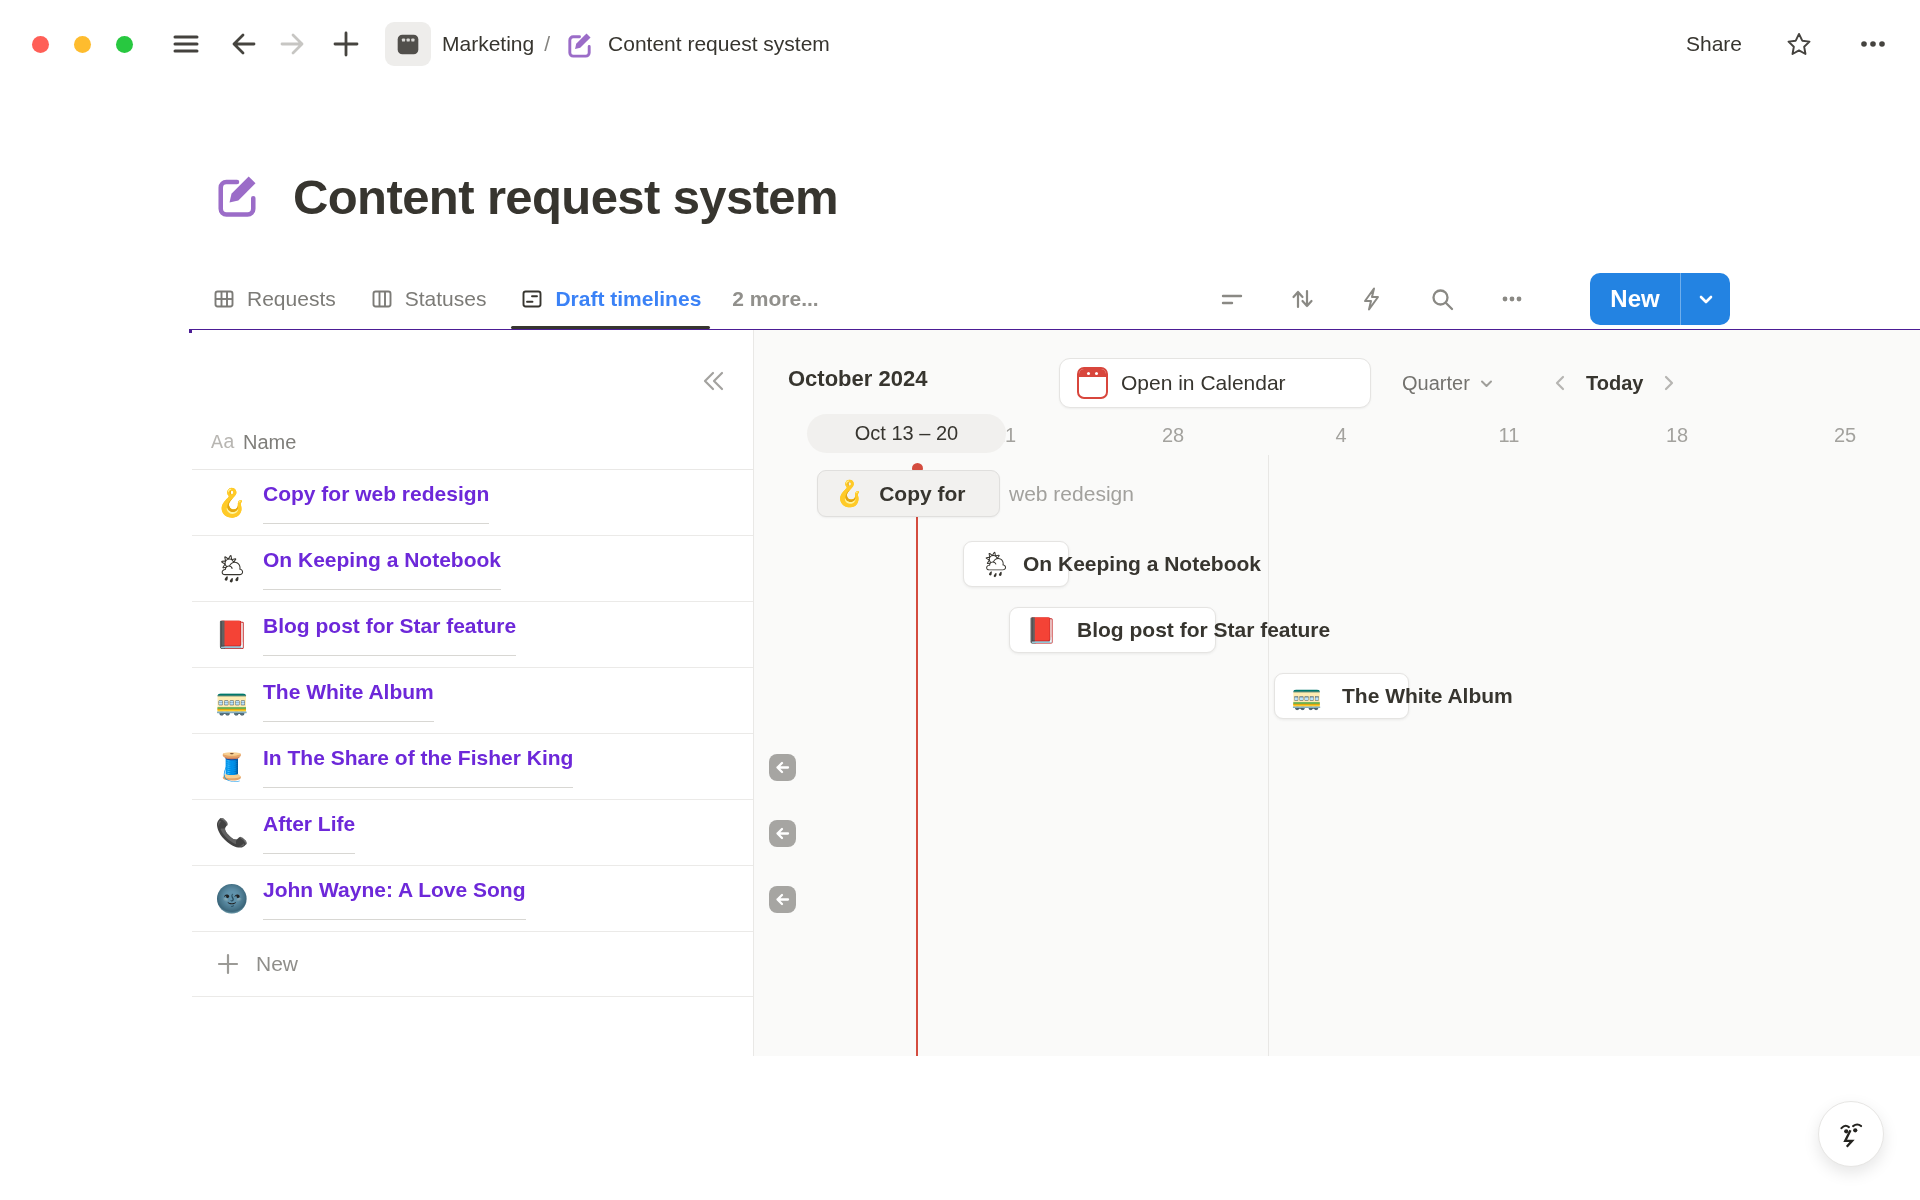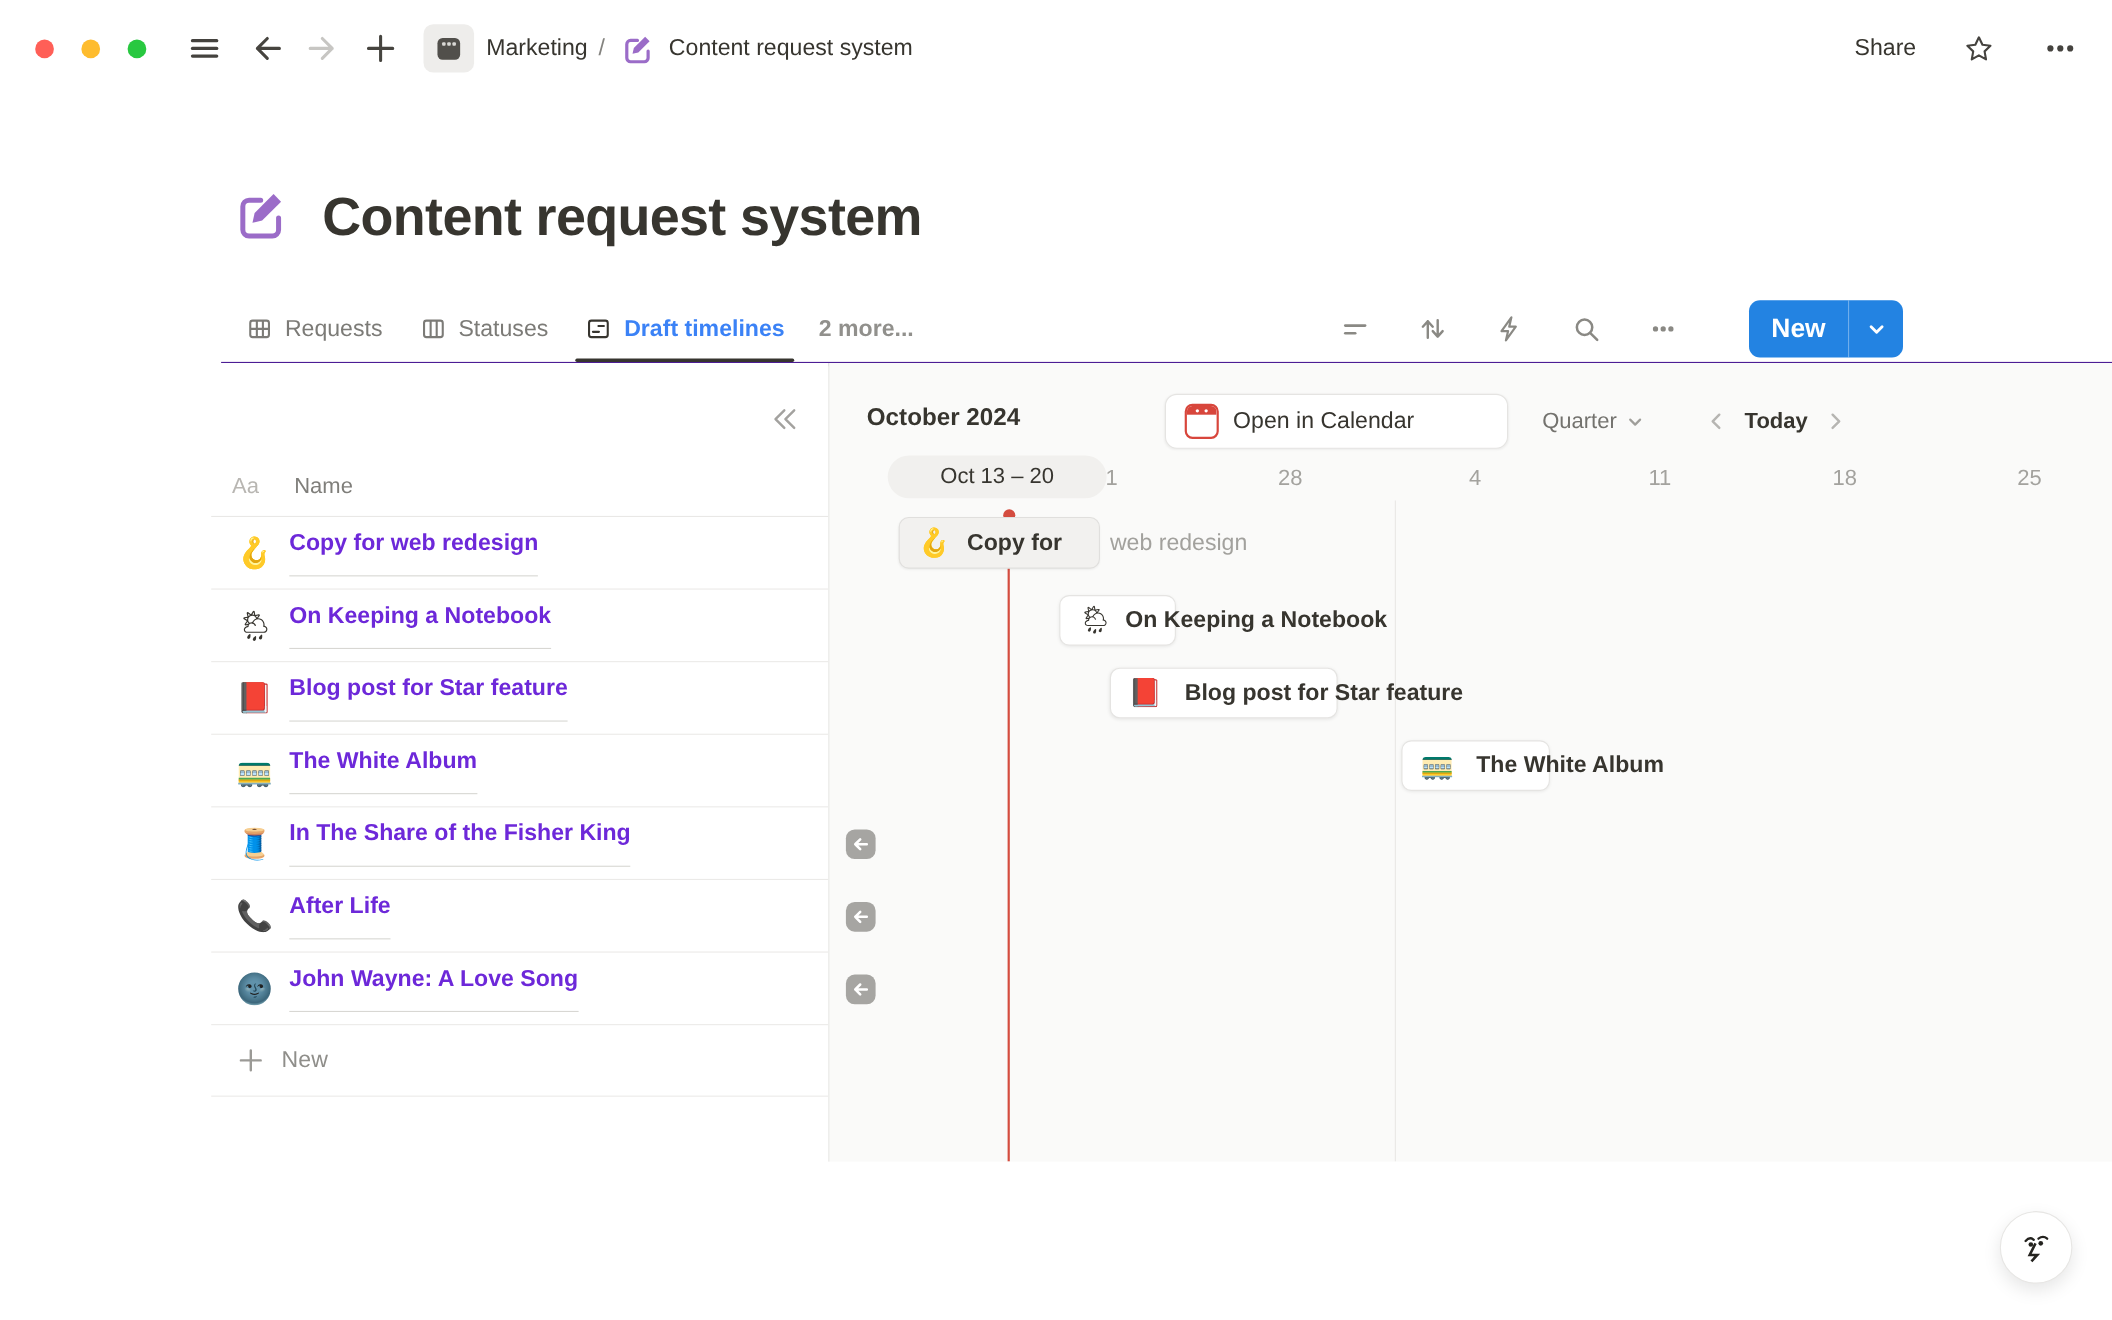--- a/index.html
+++ b/index.html
@@ -16,37 +16,37 @@
   .crumb-sep{font-size:21px;color:#84837f;margin-left:10px;}
   .crumb-pageicon{margin-left:14px;display:flex;align-items:center;}
   .topbar-right{margin-left:auto;display:flex;align-items:center;gap:40px;}
   .share-label{font-size:21px;}
 
   
   .title-wrap{position:absolute;left:211px;top:168px;display:flex;align-items:center;gap:30px;}
   .title-text{font-size:49px;font-weight:700;letter-spacing:-0.6px;white-space:nowrap;}
 
   
-  .tabbar{position:absolute;left:201px;right:0;top:268px;height:61px;border-bottom:4px solid #4c1d95;}
+  .tabbar{position:absolute;left:189px;right:0;top:268px;height:61px;border-bottom:4px solid #4c1d95;}
   .tabs{position:absolute;left:14px;top:0;height:100%;display:flex;align-items:stretch;gap:16px;}
   .tab{position:relative;display:flex;align-items:center;gap:11px;padding:0 9px;font-size:21px;color:#7c7b77;font-weight:500;white-space:nowrap;}
   .tab.active{color:#3b82f6;font-weight:600;}
   .tab.active::after{content:'';position:absolute;left:0;right:0;bottom:0;height:3px;background:#37352f;border-radius:2px;}
   .tab.more{color:#91908c;font-weight:700;padding-left:6px;}
   .tabbar-right{position:absolute;right:190px;top:0;height:100%;display:flex;align-items:center;gap:36px;}
   .new-btn{margin-left:25px;width:140px;height:52px;border-radius:10px;display:flex;align-items:center;overflow:hidden;}
   .new-btn-main{flex:1;display:flex;align-items:center;justify-content:center;color:#fff;font-size:24px;font-weight:600;height:100%;}
   .new-btn-divider{width:1px;height:100%;background:rgba(255,255,255,0.35);}
   .new-btn-caret{width:49px;height:100%;display:flex;align-items:center;justify-content:center;}
 
   
   .name-panel{position:absolute;left:192px;top:330px;width:561px;height:668px;background:#fff;}
   .collapse-btn{position:absolute;right:22px;top:34px;width:34px;height:34px;display:flex;align-items:center;justify-content:center;}
   .tbl-header{position:absolute;left:0;right:0;top:85px;height:55px;display:flex;align-items:center;padding-left:19px;border-bottom:1px solid #e9e8e6;box-sizing:border-box;}
-  .type-badge{font-size:20px;color:#b8b6b2;margin-right:32px;}
+  .type-badge{font-size:20px;color:#b8b6b2;margin-right:8px;font-family:Liberation Mono, monospace;}
   .col-label{font-size:20px;color:#7f7e7a;}
   .rows-host{position:absolute;left:0;right:0;top:140px;}
   .trow{height:66px;display:flex;align-items:center;gap:14px;padding-left:23px;border-bottom:1px solid #ebeae8;box-sizing:border-box;}
   .row-emoji{font-size:27px;width:34px;text-align:center;flex:0 0 auto;}
   .row-title{font-size:21px;font-weight:600;color:#6d28d9;border-bottom:1.5px solid #d8d7d3;padding-bottom:17px;white-space:nowrap;}
   .new-row{position:absolute;left:0;right:0;top:602px;height:65px;display:flex;align-items:center;gap:15px;padding-left:23px;border-bottom:1px solid #ebeae8;box-sizing:border-box;color:#8f8e8a;}
   .new-row-label{font-size:21px;color:#8f8e8a;}
 
   
   .timeline{position:absolute;left:753px;top:330px;width:1167px;height:726px;background:#fafaf9;border-left:1px solid #e9e8e6;box-sizing:border-box;overflow:hidden;}

